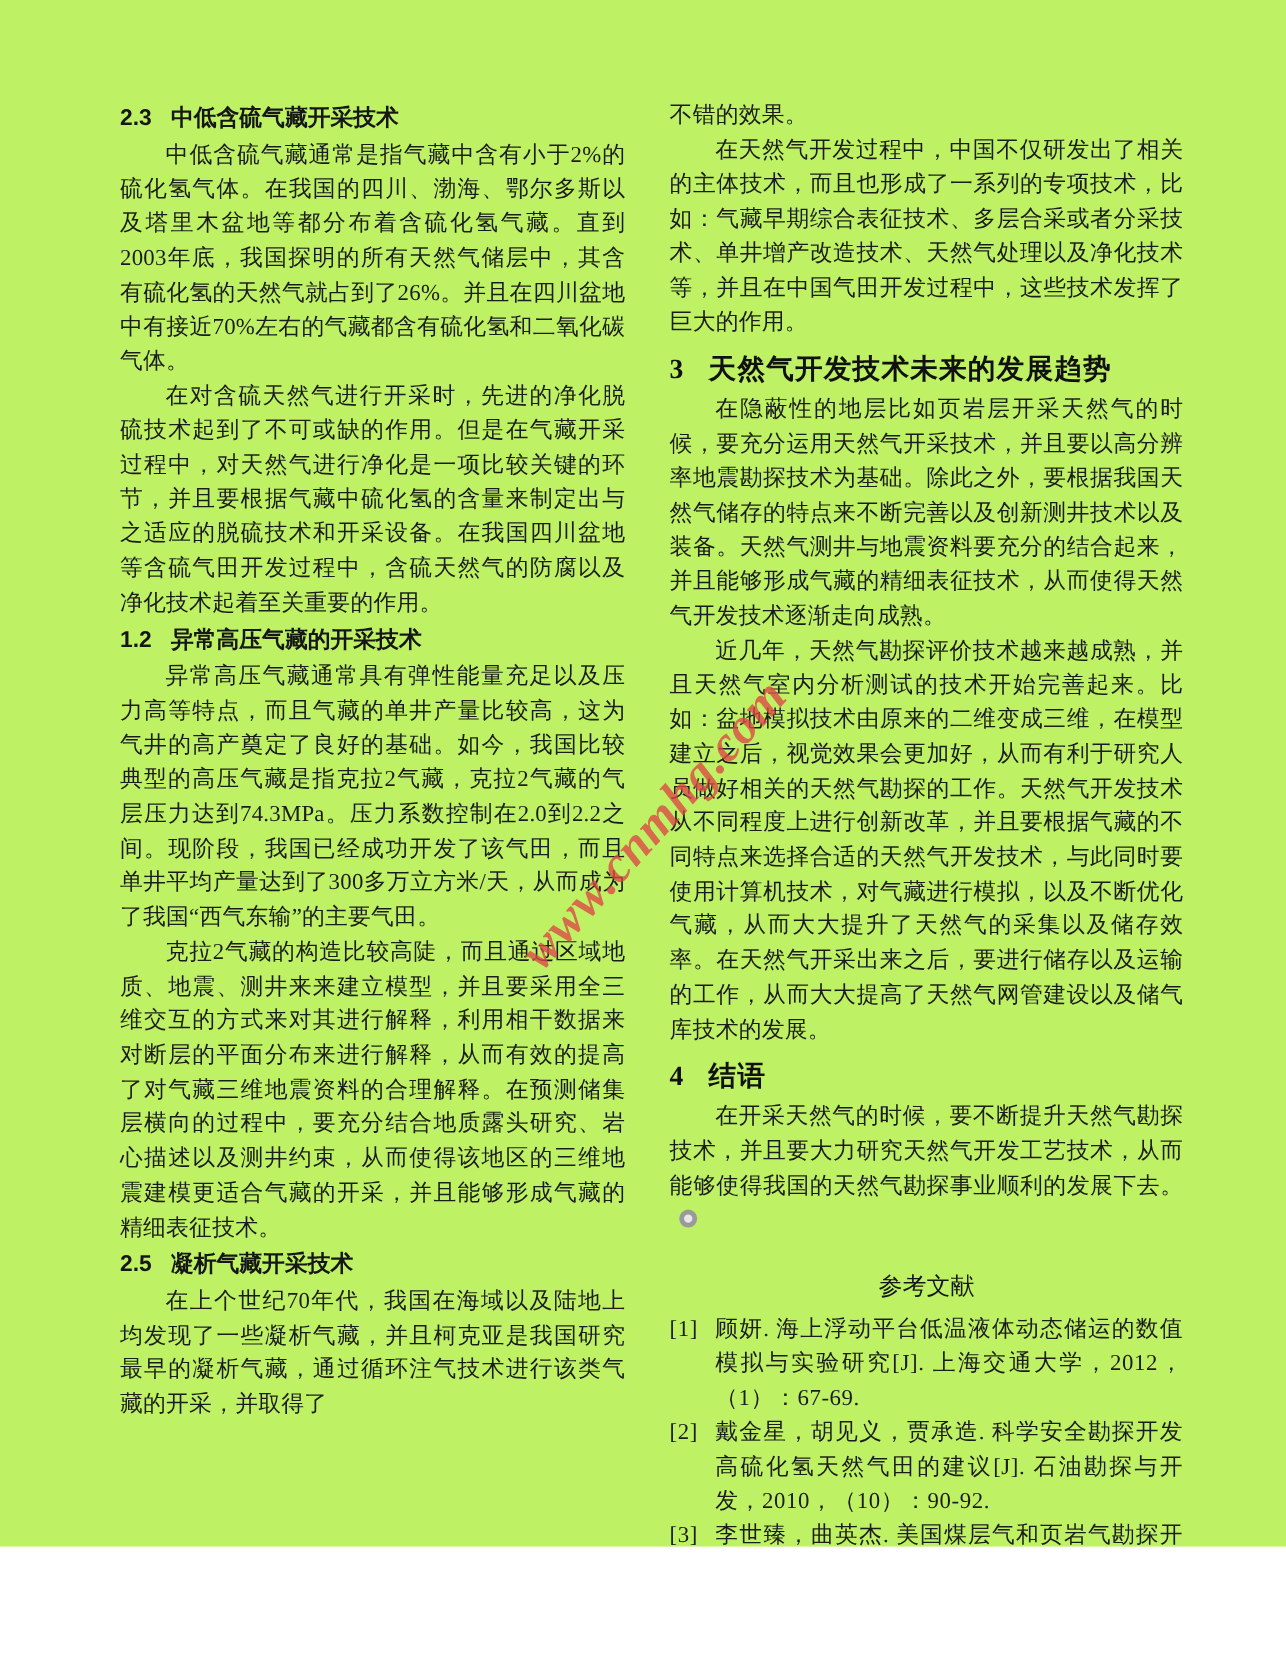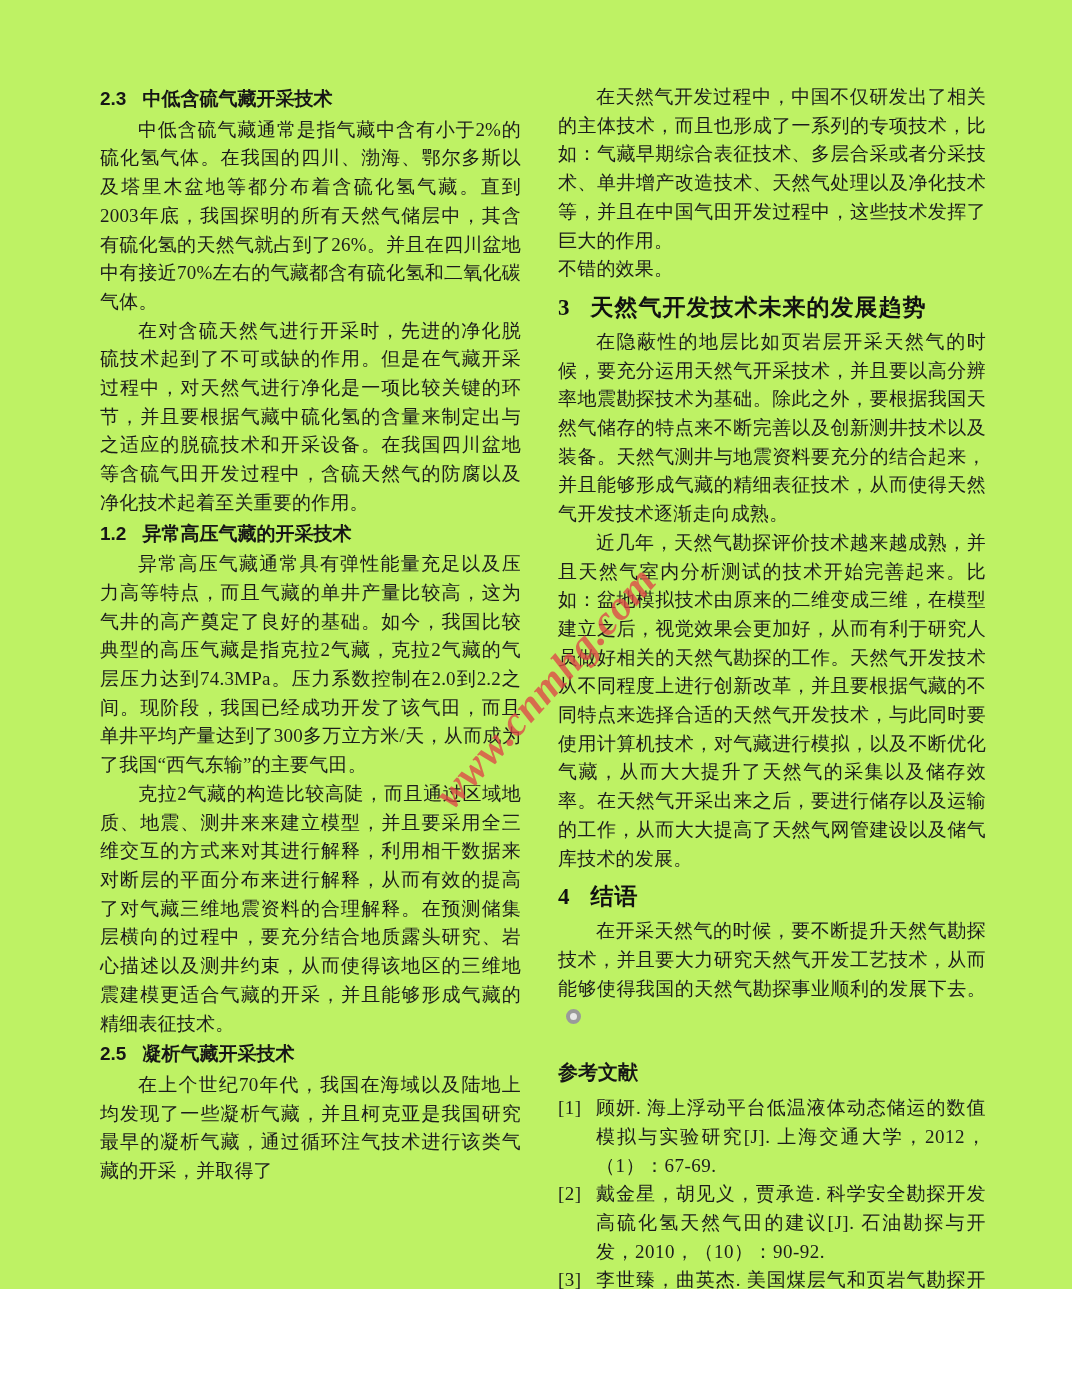--- a/index.html
+++ b/index.html
@@ -41,24 +41,24 @@
     font-size: 23px;
     font-weight: bold;
     line-height: 30px;
     letter-spacing: 1px;
     color: #111;
   }
   h1.h-main .h-num { margin-right: 20px; }
 
   .refs-heading {
     margin: 26px 0 8px 0;
-    text-align: left;
+    text-align: center;
     font-family: "Liberation Sans", "DejaVu Sans", sans-serif;
     font-size: 20px;
-    font-weight: bold;
+    font-weight: normal;
     line-height: 28px;
     color: #161616;
   }
   .ref {
     position: relative;
     padding-left: 38px;
     font-size: 19px;
     line-height: 28.7px;
     text-align: justify;
     letter-spacing: 0.5px;
@@ -128,22 +128,22 @@
     </h2>
     <p class="body indent">异常高压气藏通常具有弹性能量充足以及压力高等特点，而且气藏的单井产量比较高，这为气井的高产奠定了良好的基础。如今，我国比较典型的高压气藏是指克拉2气藏，克拉2气藏的气层压力达到74.3MPa。压力系数控制在2.0到2.2之间。现阶段，我国已经成功开发了该气田，而且单井平均产量达到了300多万立方米/天，从而成为了我国“西气东输”的主要气田。</p>
     <p class="body indent">克拉2气藏的构造比较高陡，而且通过区域地质、地震、测井来来建立模型，并且要采用全三维交互的方式来对其进行解释，利用相干数据来对断层的平面分布来进行解释，从而有效的提高了对气藏三维地震资料的合理解释。在预测储集层横向的过程中，要充分结合地质露头研究、岩心描述以及测井约束，从而使得该地区的三维地震建模更适合气藏的开采，并且能够形成气藏的精细表征技术。</p>
     <h2 class="h-sub">
       <span class="h-num">2.5</span><span class="h-title">凝析气藏开采技术</span>
     </h2>
     <p class="body indent">在上个世纪70年代，我国在海域以及陆地上均发现了一些凝析气藏，并且柯克亚是我国研究最早的凝析气藏，通过循环注气技术进行该类气藏的开采，并取得了</p>
   </div>
 
   <div class="col col-right">
+    <p class="body">不错的效果。</p>
     <p class="body indent">在天然气开发过程中，中国不仅研发出了相关的主体技术，而且也形成了一系列的专项技术，比如：气藏早期综合表征技术、多层合采或者分采技术、单井增产改造技术、天然气处理以及净化技术等，并且在中国气田开发过程中，这些技术发挥了巨大的作用。</p>
-    <p class="body">不错的效果。</p>
     <h1 class="h-main">
       <span class="h-num">3</span><span class="h-title">天然气开发技术未来的发展趋势</span>
     </h1>
     <p class="body indent">在隐蔽性的地层比如页岩层开采天然气的时候，要充分运用天然气开采技术，并且要以高分辨率地震勘探技术为基础。除此之外，要根据我国天然气储存的特点来不断完善以及创新测井技术以及装备。天然气测井与地震资料要充分的结合起来，并且能够形成气藏的精细表征技术，从而使得天然气开发技术逐渐走向成熟。</p>
     <p class="body indent">近几年，天然气勘探评价技术越来越成熟，并且天然气室内分析测试的技术开始完善起来。比如：盆地模拟技术由原来的二维变成三维，在模型建立之后，视觉效果会更加好，从而有利于研究人员做好相关的天然气勘探的工作。天然气开发技术从不同程度上进行创新改革，并且要根据气藏的不同特点来选择合适的天然气开发技术，与此同时要使用计算机技术，对气藏进行模拟，以及不断优化气藏，从而大大提升了天然气的采集以及储存效率。在天然气开采出来之后，要进行储存以及运输的工作，从而大大提高了天然气网管建设以及储气库技术的发展。</p>
     <h1 class="h-main">
       <span class="h-num">4</span><span class="h-title">结语</span>
     </h1>
     <p class="body indent">
       <span>在开采天然气的时候，要不断提升天然气勘探技术，并且要大力研究天然气开发工艺技术，从而能够使得我国的天然气勘探事业顺利的发展下去。</span><span class="end-mark"></span>

